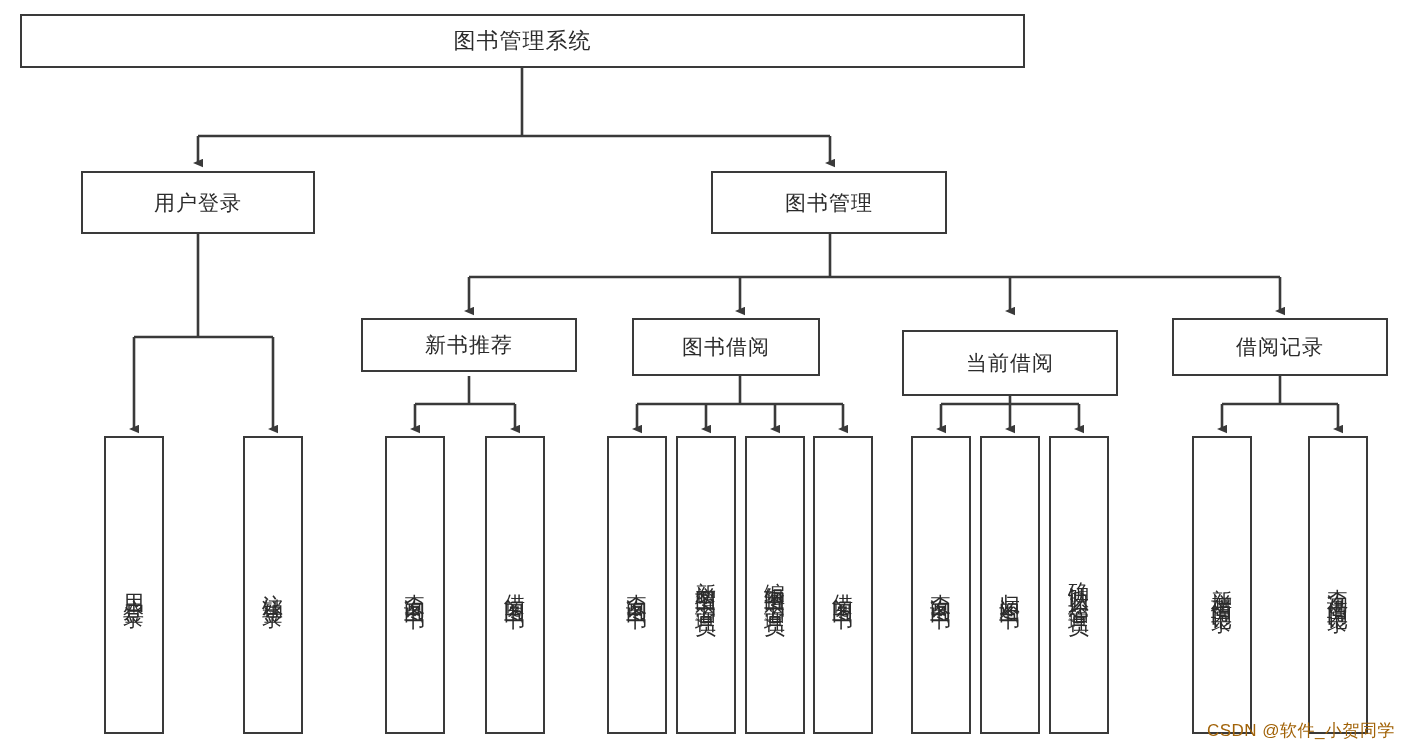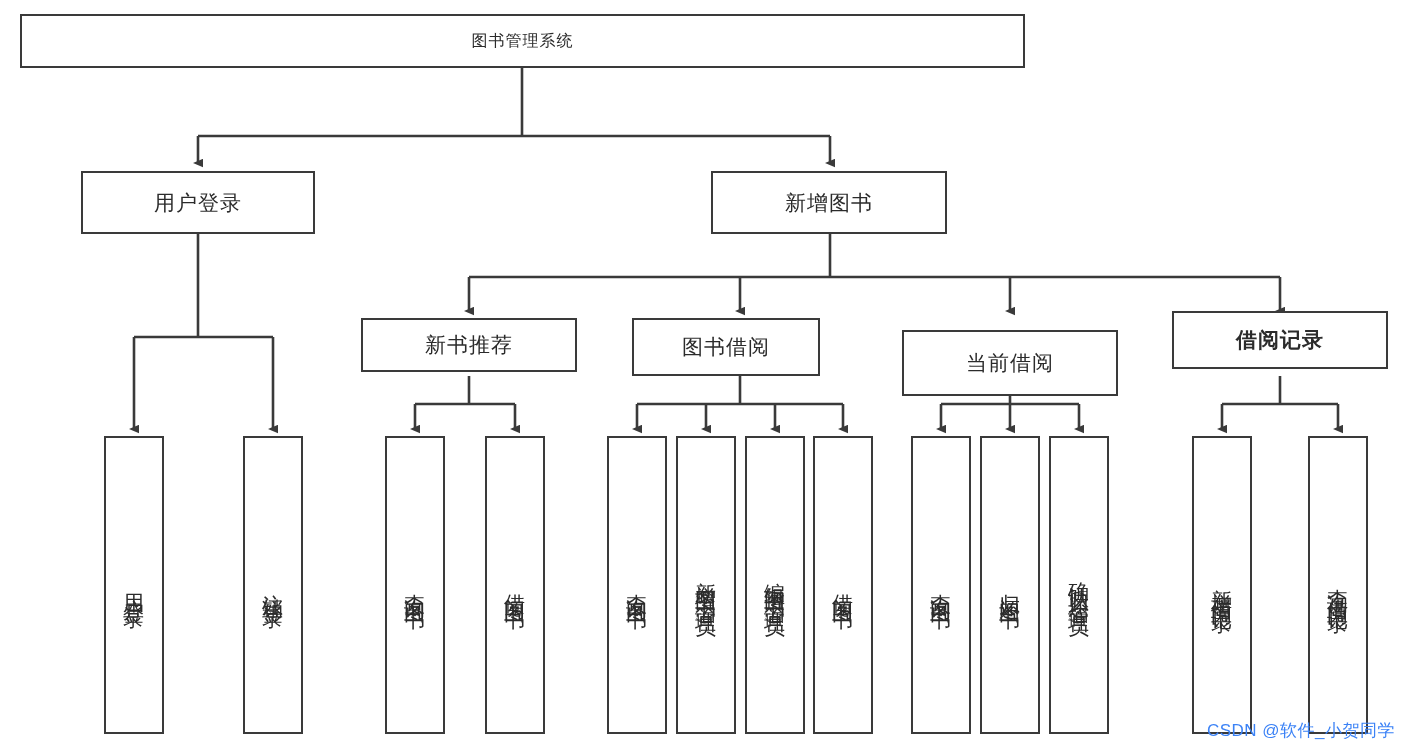--- a/index.html
+++ b/index.html
@@ -33,21 +33,21 @@
     align-items: center;
     justify-content: center;
     color: #2b2b2b;
     z-index: 2;
   }
   .node-h {
     font-size: 21px;
     letter-spacing: 1px;
   }
   .node-root {
-    font-size: 16px;
+    font-size: 22px;
     letter-spacing: 1px;
   }
   .node-v {
     writing-mode: vertical-rl;
     text-orientation: upright;
     font-size: 21px;
     letter-spacing: 5px;
     line-height: 1;
     align-items: center;
     justify-content: center;
@@ -57,21 +57,21 @@
     writing-mode: vertical-rl;
     text-orientation: upright;
     display: block;
     text-align: center;
   }
   .watermark {
     position: absolute;
     right: 10px;
     bottom: 5px;
     font-size: 17px;
-    color: #3b82f6;
+    color: #a16207;
     letter-spacing: 0.5px;
     z-index: 3;
     white-space: nowrap;
   }
 </style>
 </head>
 <body>
 
 <div id="diagram">
 
@@ -121,26 +121,26 @@
       <path d="M1280,376 L1280,404"></path>
       <path d="M1222,404 L1338,404"></path>
       <path d="M1222,404 L1222,429" marker-end="url(#arrow)"></path>
       <path d="M1338,404 L1338,429" marker-end="url(#arrow)"></path>
     </g>
   </svg>
 
   <div class="node node-root" style="left:20px; top:14px; width:1005px; height:54px;">图书管理系统</div>
 
   <div class="node node-h" style="left:81px; top:171px; width:234px; height:63px;">用户登录</div>
-  <div class="node node-h" style="left:711px; top:171px; width:236px; height:63px;">新增图书</div>
+  <div class="node node-h" style="left:711px; top:171px; width:236px; height:63px;">图书管理</div>
 
   <div class="node node-h" style="left:361px; top:318px; width:216px; height:54px;">新书推荐</div>
   <div class="node node-h" style="left:632px; top:318px; width:188px; height:58px;">图书借阅</div>
   <div class="node node-h" style="left:902px; top:330px; width:216px; height:66px;">当前借阅</div>
-  <div class="node node-h" style="left:1172px; top:311px; width:216px; height:58px;font-weight:bold;">借阅记录</div>
+  <div class="node node-h" style="left:1172px; top:318px; width:216px; height:58px;">借阅记录</div>
 
   <div class="node node-v" style="left:104px; top:436px; width:60px; height:298px;">
     <span class="vtext">用户登录</span>
   </div>
   <div class="node node-v" style="left:243px; top:436px; width:60px; height:298px;">
     <span class="vtext">注销登录</span>
   </div>
 
   <div class="node node-v" style="left:385px; top:436px; width:60px; height:298px;">
     <span class="vtext">查询图书</span>

